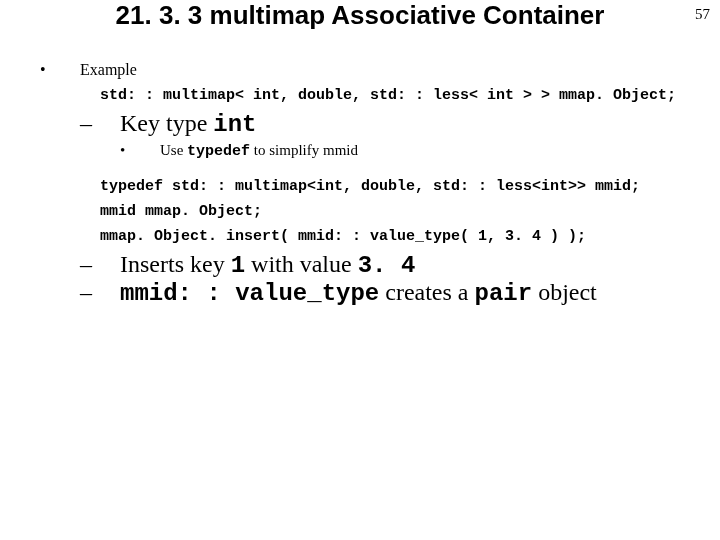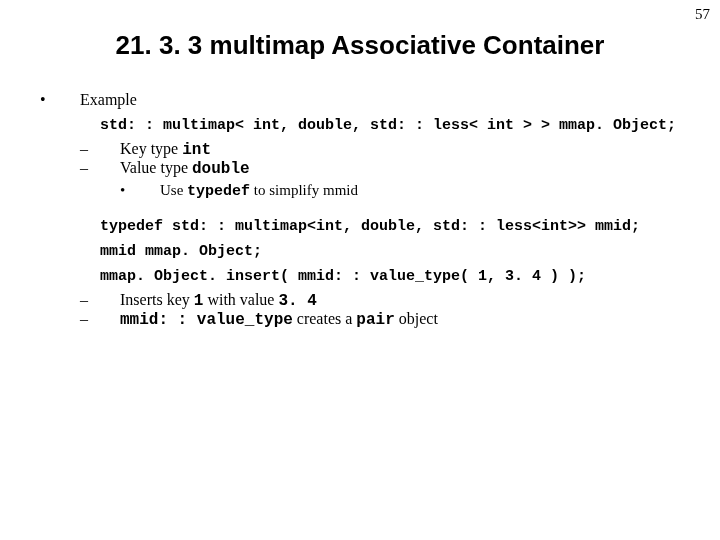--- a/index.html
+++ b/index.html
@@ -16,39 +16,38 @@
     position: absolute;
     top: 6px;
     right: 10px;
     font-size: 15px;
   }
   .title {
     font-family: Arial, Helvetica, sans-serif;
     font-weight: bold;
     font-size: 26px;
     text-align: center;
-    margin-top: 30px;
   }
   .content {
     margin-left: 60px;
     margin-right: 40px;
     margin-top: 30px;
   }
   .lvl1 {
     font-size: 16px;
     margin-left: 20px;
     text-indent: -20px;
     margin-bottom: 4px;
   }
   .lvl1 .bullet {
     display: inline-block;
     width: 20px;
   }
   .lvl2 {
-    font-size: 16px;
+    font-size: 24px;
     margin-left: 60px;
     text-indent: -20px;
   }
   .lvl2 .dash {
     display: inline-block;
     width: 20px;
   }
   .lvl3 {
     font-size: 15px;
     margin-left: 100px;
@@ -88,23 +87,20 @@
   </div>
 
   <div class="codeblock">std: : multimap&lt; int, double, std: : less&lt; int &gt; &gt; mmap. Object;</div>
 
   <div class="spacer-sm"></div>
 
   <div class="lvl2">
     <span class="dash">–</span><span>Key type </span><span class="inline-code">int</span>
   </div>
 
-  <div class="lvl2">
-    <span class="dash">–</span><span>Value type </span><span class="inline-code">double</span>
-  </div>
 
   <div class="spacer-sm"></div>
 
 
   <div class="lvl3">
     <span class="bullet">•</span><span>Use </span><span class="inline-code">typedef</span><span> to simplify mmid</span>
   </div>
 
   <div class="spacer-md"></div>
 

